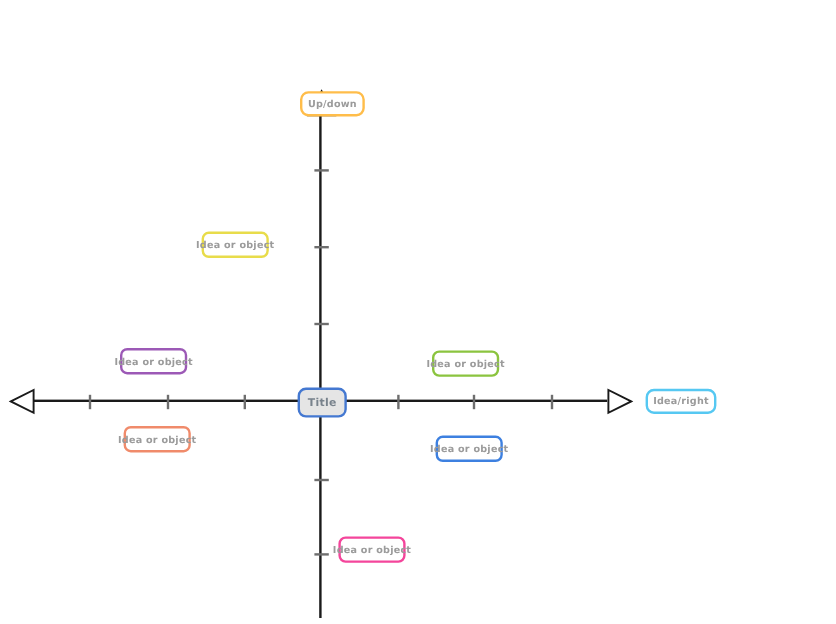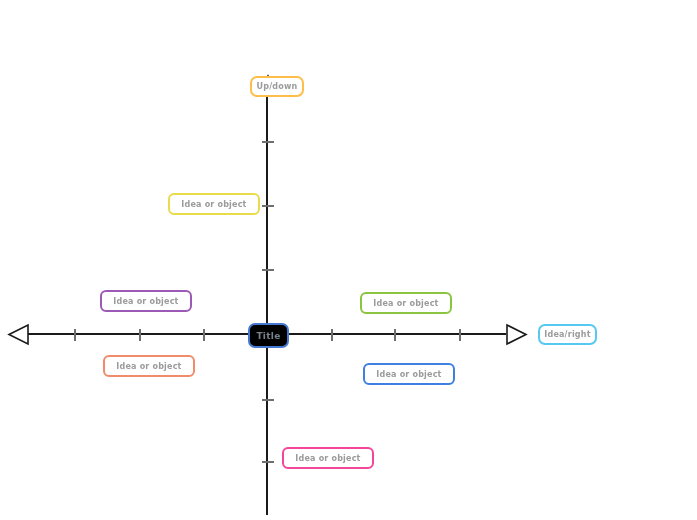--- a/index.html
+++ b/index.html
@@ -28,21 +28,21 @@
     align-items: center;
     justify-content: center;
     font-size: 8px;
     font-weight: bold;
     letter-spacing: 0.2px;
     color: #9b9b9b;
     white-space: nowrap;
     z-index: 2;
     cursor: default;
   }
-  .node.idea { width: 92px; height: 22px; }
+  .node.idea { width: 56px; height: 22px; }
   .node.axis-label-box { height: 21px; border-radius: 7px; }
   .node.title-box {
     left: 248px; top: 323px; width: 41px; height: 25px;
     border-radius: 7px; z-index: 3; font-size: 9px; letter-spacing: 0.3px;
   }
 </style>
 </head>
 <body>
 
 <div class="canvas">
@@ -70,21 +70,21 @@
   <div class="tick on-v" style="top:141px;"></div>
   <div class="tick on-v" style="top:205px;"></div>
   <div class="tick on-v" style="top:269px;"></div>
   <div class="tick on-v" style="top:399px;"></div>
   <div class="tick on-v" style="top:461px;"></div>
 
   <div class="node axis-label-box" style="left: 250px; top: 52px; width: 54px; border-color: rgb(255, 189, 74); color: rgb(155, 155, 155); margin-top: 24px;">Up/down</div>
 
   <div class="node axis-label-box" style="left: 538px; top: 324px; width: 59px; border-color: rgb(86, 200, 242); color: rgb(155, 155, 155);">Idea/right</div>
 
-  <div class="node title-box" style="border-color: rgb(68, 120, 209); background-color: #000000; color: rgb(120, 130, 140); text-align: right;">Title</div>
+  <div class="node title-box" style="border-color: rgb(68, 120, 209); background-color: #e5e5e5; color: rgb(120, 130, 140); text-align: right;">Title</div>
 
   <div class="node idea" style="left: 168px; top: 193px; border-color: rgb(232, 220, 74); color: rgb(155, 155, 155);">Idea or object</div>
 
   <div class="node idea" style="left: 100px; top: 290px; border-color: rgb(156, 89, 182); color: rgb(155, 155, 155);">Idea or object</div>
 
   <div class="node idea" style="left: 103px; top: 355px; border-color: rgb(240, 139, 107); color: rgb(155, 155, 155);">Idea or object</div>
 
   <div class="node idea" style="left: 360px; top: 292px; border-color: rgb(139, 196, 63); color: rgb(155, 155, 155);">Idea or object</div>
 
   <div class="node idea" style="left: 363px; top: 363px; border-color: rgb(61, 128, 224); color: rgb(155, 155, 155);">Idea or object</div>

